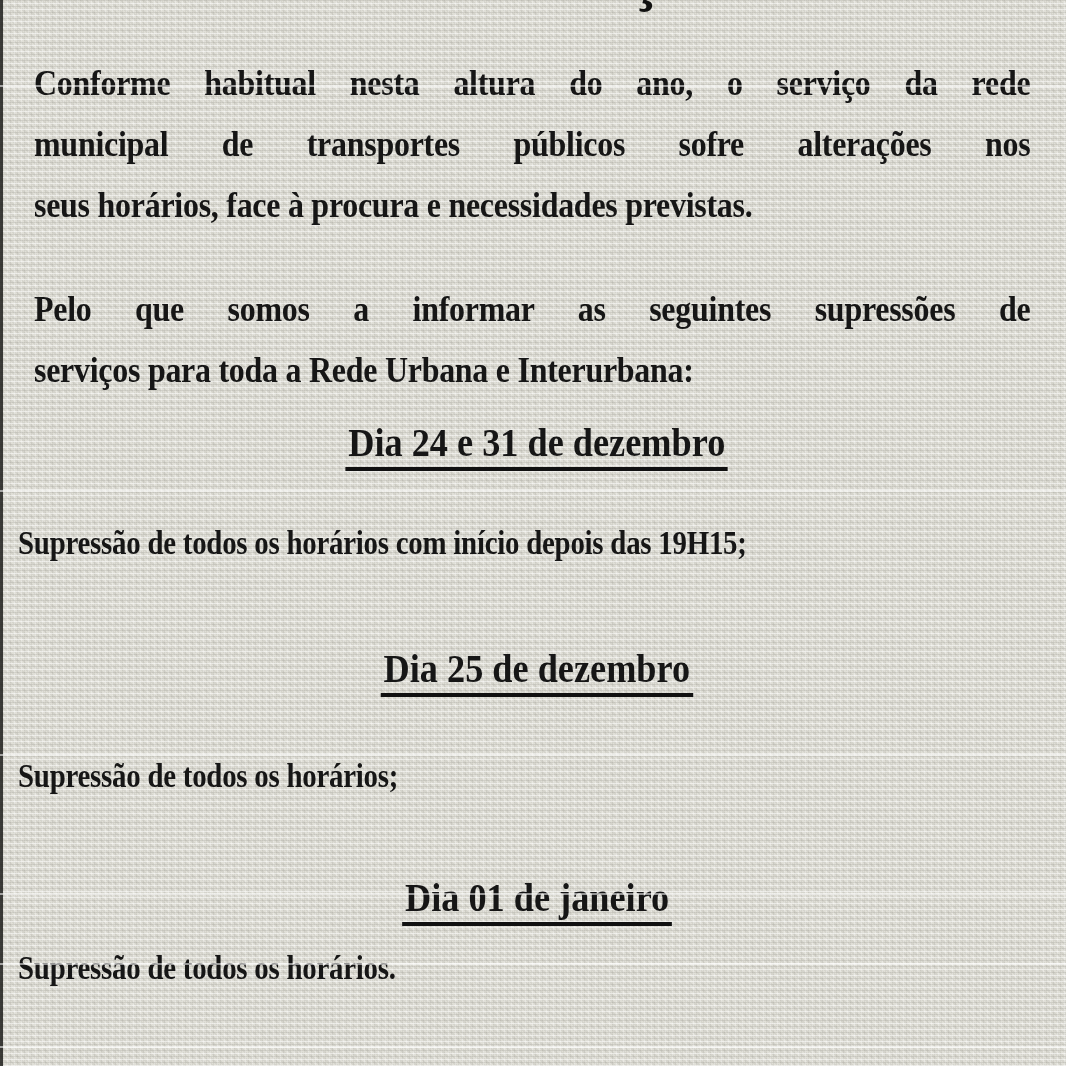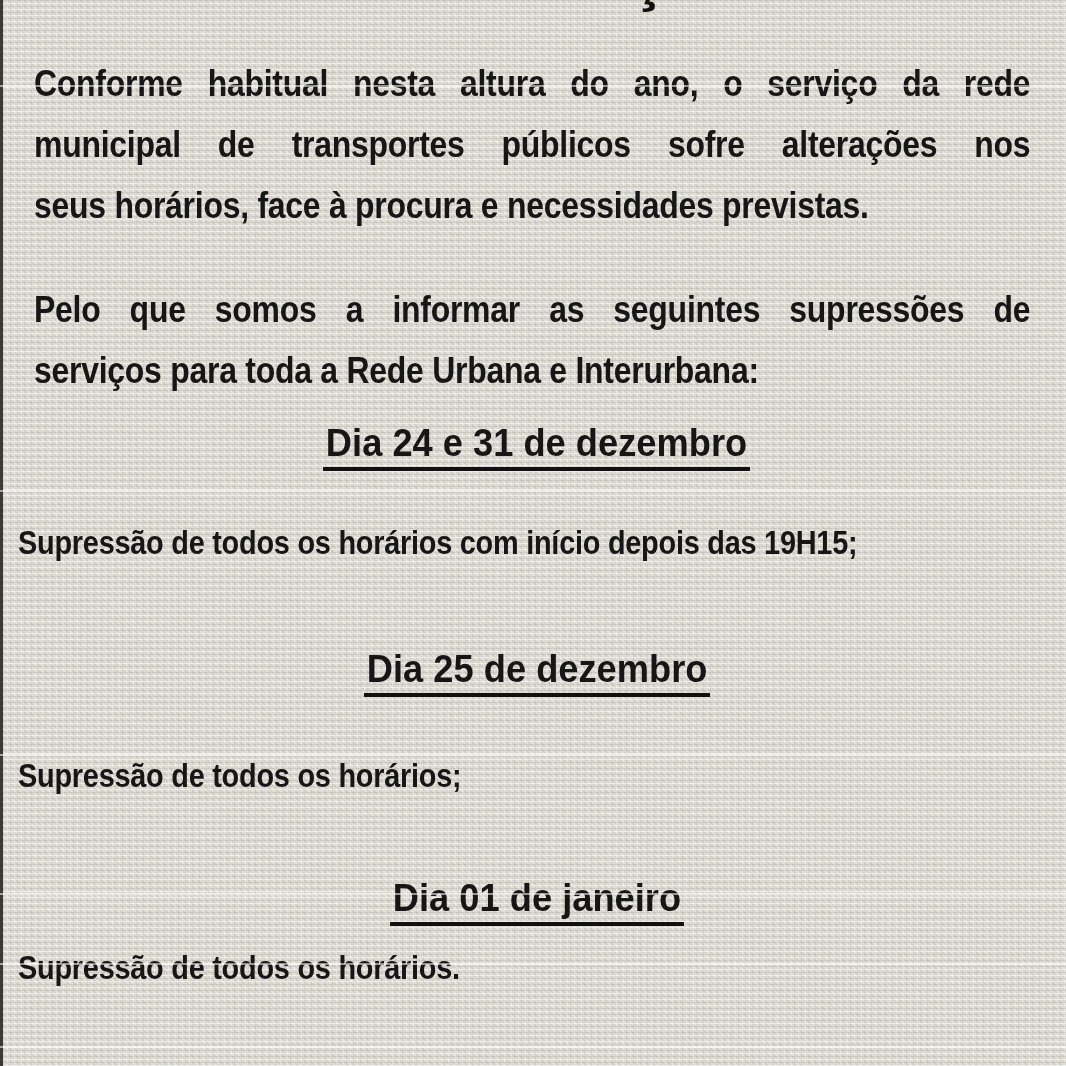--- a/index.html
+++ b/index.html
@@ -20,21 +20,21 @@
         rgba(148,146,136,0.22) 3px 4px,
         rgba(0,0,0,0)          4px 6px),
       repeating-linear-gradient(90deg,
         rgba(255,255,255,0.28) 0px 1px,
         rgba(0,0,0,0)          1px 3px,
         rgba(148,146,136,0.15) 3px 4px,
         rgba(0,0,0,0)          4px 7px),
       repeating-linear-gradient(45deg,
         rgba(255,255,255,0.10) 0px 2px,
         rgba(0,0,0,0.03)       2px 4px);
-    font-family: Liberation Sans, sans-serif;
+    font-family: Liberation Serif, serif;
     font-weight: bold;
     color: #161616;
   }
 
   
   .left-strip {
     position: absolute;
     left: 0; top: 0;
     width: 3px; height: 1066px;
     background: #1c1c1a;

